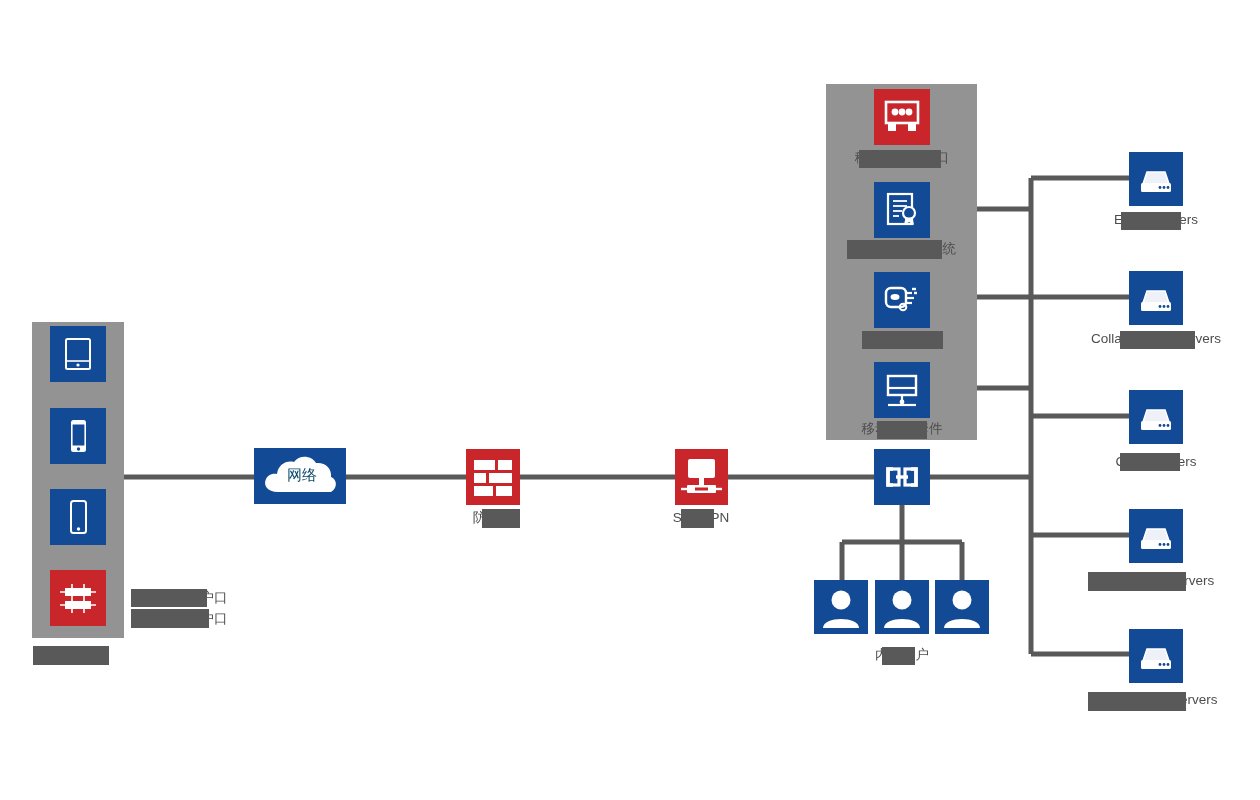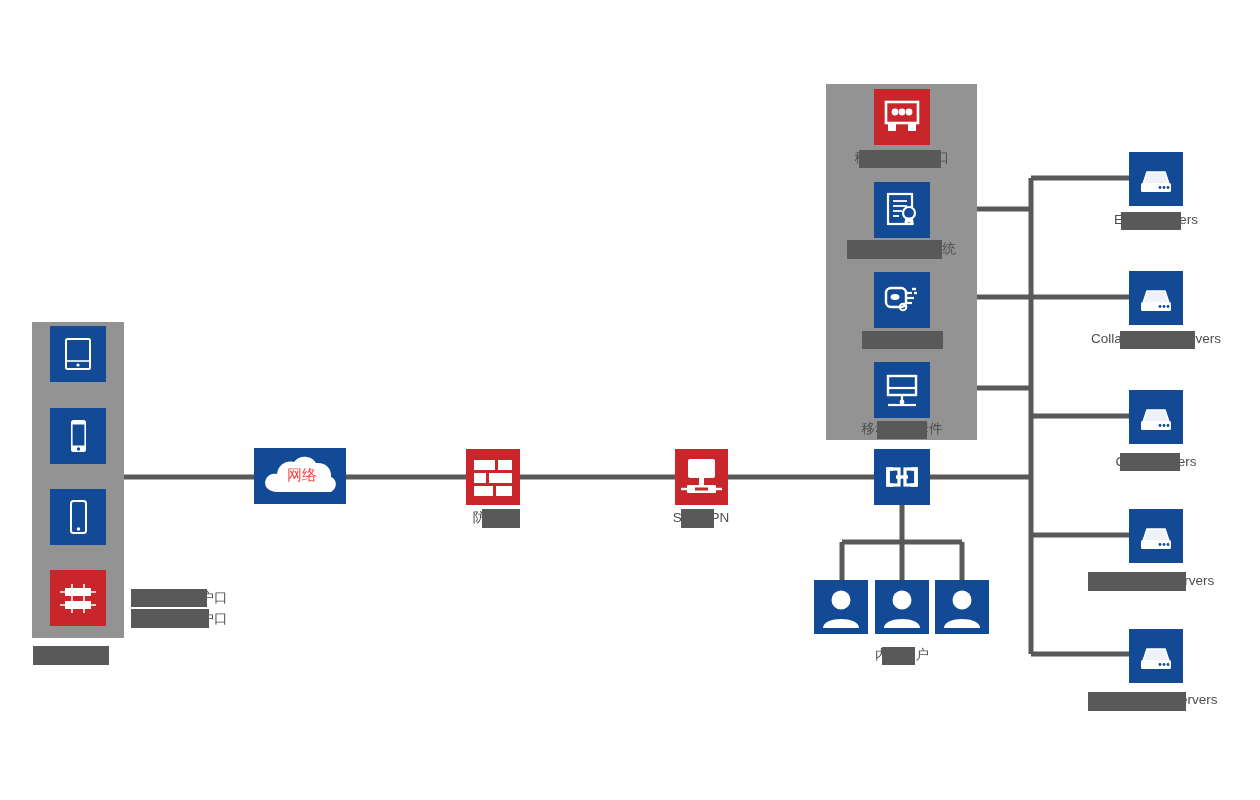--- a/index.html
+++ b/index.html
@@ -52,21 +52,21 @@
     transform: translateX(-50%);
   }
   
   .redact {
     position: absolute;
     background: #595959;
   }
   .label-cloud {
     position: absolute;
     font-size: 15px;
-    color: #ef4444;
+    color: #0c4a6e;
     white-space: nowrap;
     transform: translateX(-50%);
   }
   svg { display: block; }
 </style>
 </head>
 <body>
 
 <div id="canvas">
 

